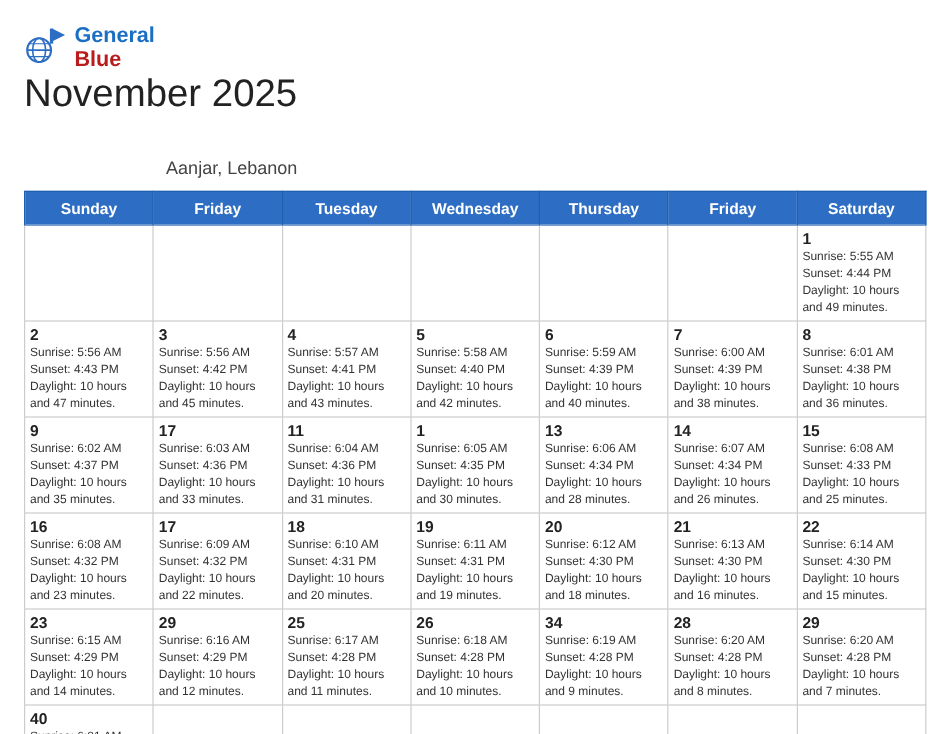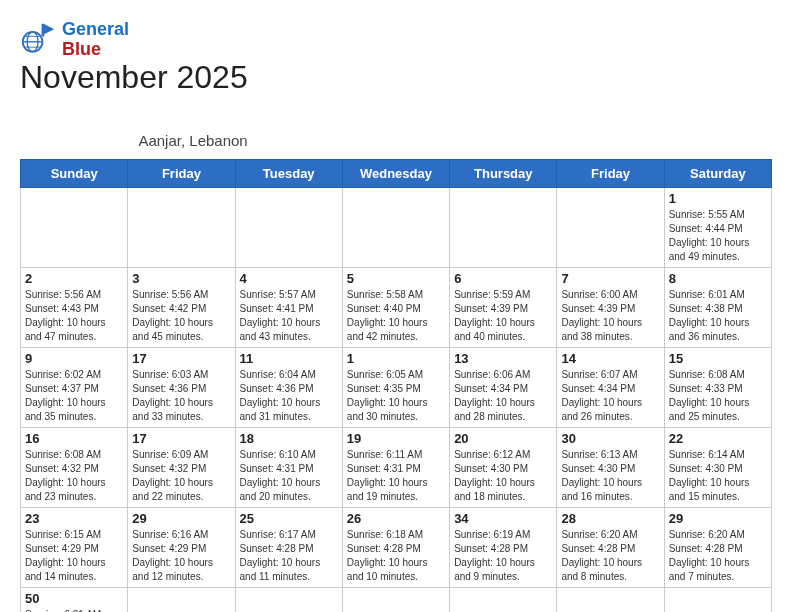--- a/index.html
+++ b/index.html
@@ -221,21 +221,21 @@
           </td>
           <td>
             <div class="day-number">19</div>
             <div class="day-info">Sunrise: 6:11 AM<br>Sunset: 4:31 PM<br>Daylight: 10 hours and 19 minutes.</div>
           </td>
           <td>
             <div class="day-number">20</div>
             <div class="day-info">Sunrise: 6:12 AM<br>Sunset: 4:30 PM<br>Daylight: 10 hours and 18 minutes.</div>
           </td>
           <td>
-            <div class="day-number">30</div>
+            <div class="day-number">21</div>
             <div class="day-info">Sunrise: 6:13 AM<br>Sunset: 4:30 PM<br>Daylight: 10 hours and 16 minutes.</div>
           </td>
           <td>
             <div class="day-number">22</div>
             <div class="day-info">Sunrise: 6:14 AM<br>Sunset: 4:30 PM<br>Daylight: 10 hours and 15 minutes.</div>
           </td>
         </tr>
         <tr>
           <td>
             <div class="day-number">23</div>
@@ -261,21 +261,21 @@
             <div class="day-number">28</div>
             <div class="day-info">Sunrise: 6:20 AM<br>Sunset: 4:28 PM<br>Daylight: 10 hours and 8 minutes.</div>
           </td>
           <td>
             <div class="day-number">29</div>
             <div class="day-info">Sunrise: 6:20 AM<br>Sunset: 4:28 PM<br>Daylight: 10 hours and 7 minutes.</div>
           </td>
         </tr>
         <tr>
           <td>
-            <div class="day-number">50</div>
+            <div class="day-number">40</div>
             <div class="day-info">Sunrise: 6:21 AM<br>Sunset: 4:27 PM<br>Daylight: 10 hours and 6 minutes.</div>
           </td>
           <td class="empty-cell"></td>
           <td class="empty-cell"></td>
           <td class="empty-cell"></td>
           <td class="empty-cell"></td>
           <td class="empty-cell"></td>
           <td class="empty-cell"></td>
         </tr>
       </tbody>

